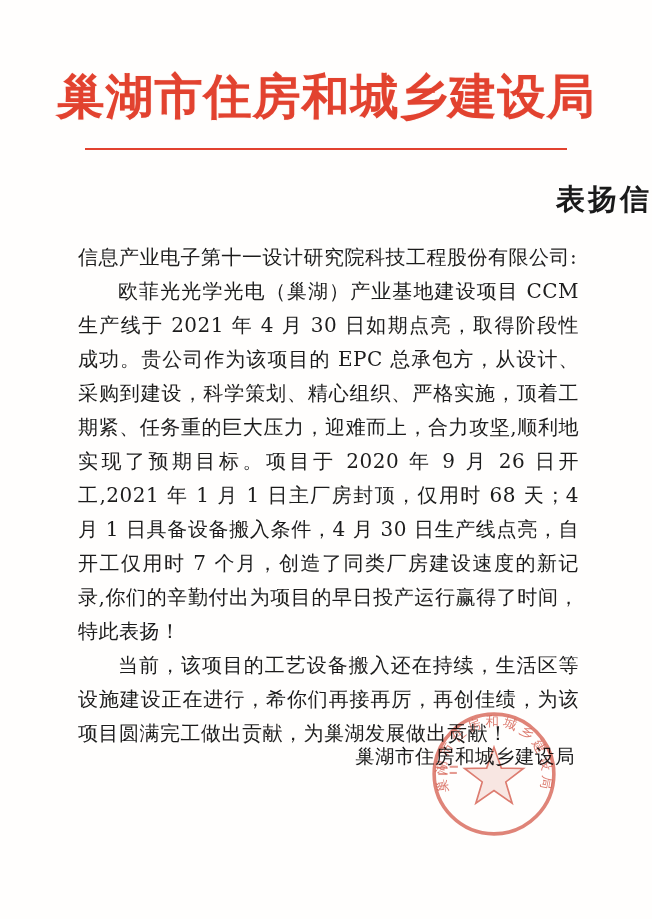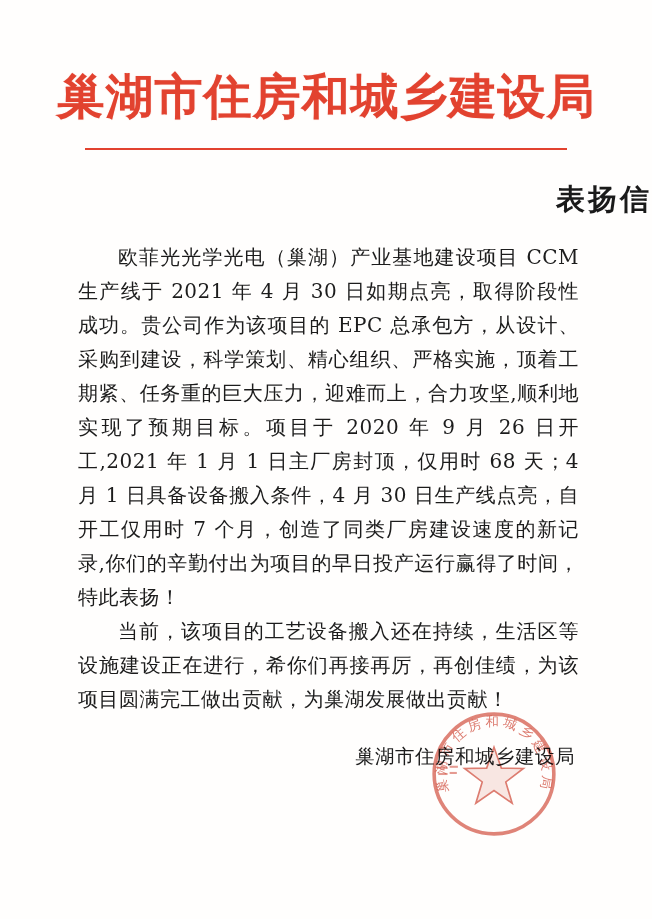--- a/index.html
+++ b/index.html
@@ -64,20 +64,21 @@
 
 <div class="page">
 
   <div class="letterhead">巢湖市住房和城乡建设局</div>
 
   <div class="letterhead-divider"></div>
 
   <div class="letter-title">表扬信</div>
 
   <div class="body-block">
+    <p class="recipient">信息产业电子第十一设计研究院科技工程股份有限公司:</p>
     <p>欧菲光光学光电（巢湖）产业基地建设项目 CCM 生产线于 2021 年 4 月 30 日如期点亮，取得阶段性成功。贵公司作为该项目的 EPC 总承包方，从设计、采购到建设，科学策划、精心组织、严格实施，顶着工期紧、任务重的巨大压力，迎难而上，合力攻坚,顺利地实现了预期目标。项目于 2020 年 9 月 26 日开工,2021 年 1 月 1 日主厂房封顶，仅用时 68 天；4 月 1 日具备设备搬入条件，4 月 30 日生产线点亮，自开工仅用时 7 个月，创造了同类厂房建设速度的新记录,你们的辛勤付出为项目的早日投产运行赢得了时间，特此表扬！</p>
     <p>当前，该项目的工艺设备搬入还在持续，生活区等设施建设正在进行，希你们再接再厉，再创佳绩，为该项目圆满完工做出贡献，为巢湖发展做出贡献！</p>
   </div>
 
   <div class="signature-org">巢湖市住房和城乡建设局</div>
 
 
   <svg class="seal" viewBox="0 0 126 126">
     <circle cx="63" cy="63" r="58" fill="none" stroke="#cf4a3a" stroke-width="3.5" opacity="0.8"></circle>
     <path id="sealArc" d="M 20.4,82.9 A 47,47 0 1 1 105.6,82.9" fill="none"></path>

